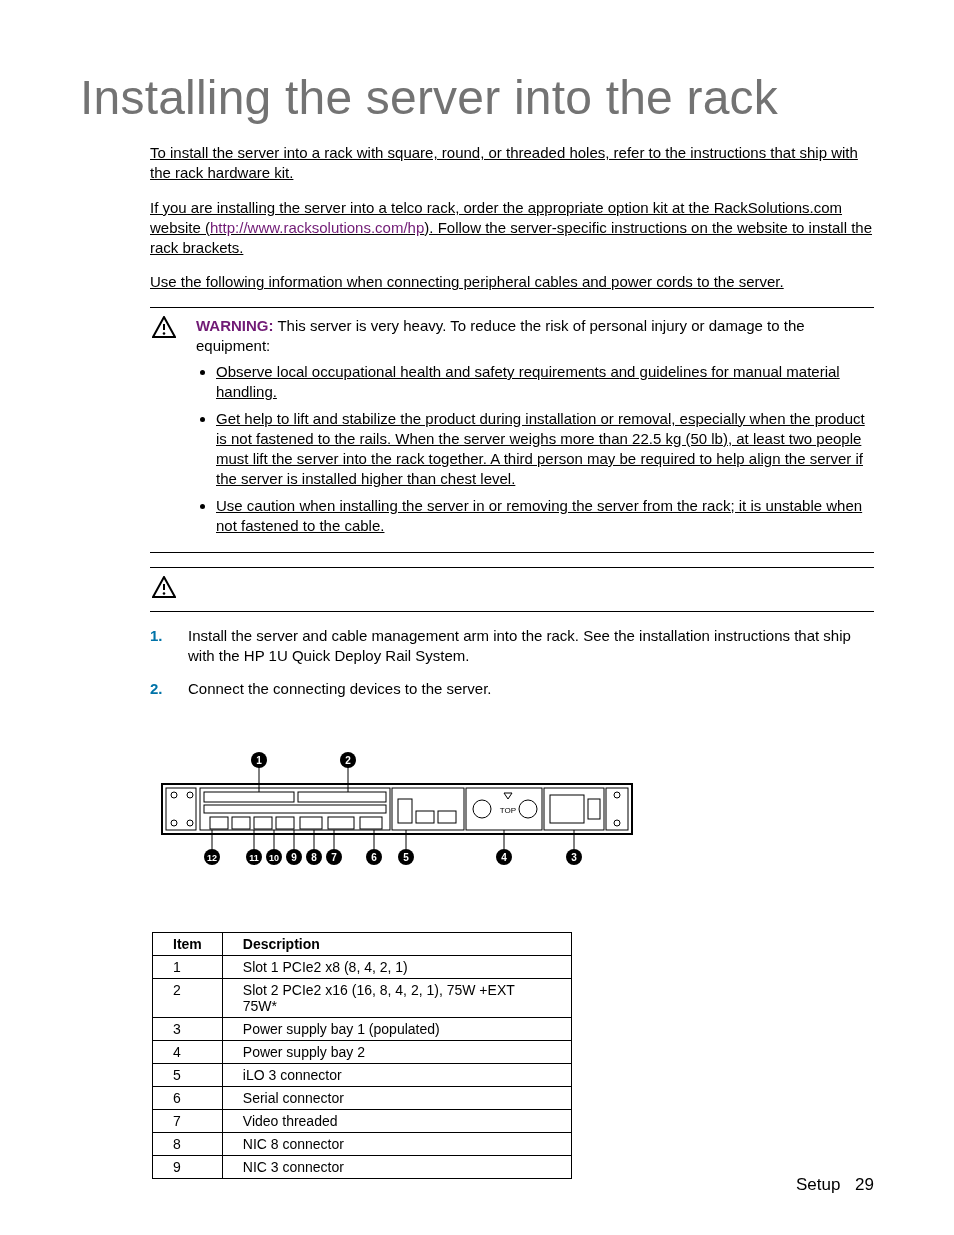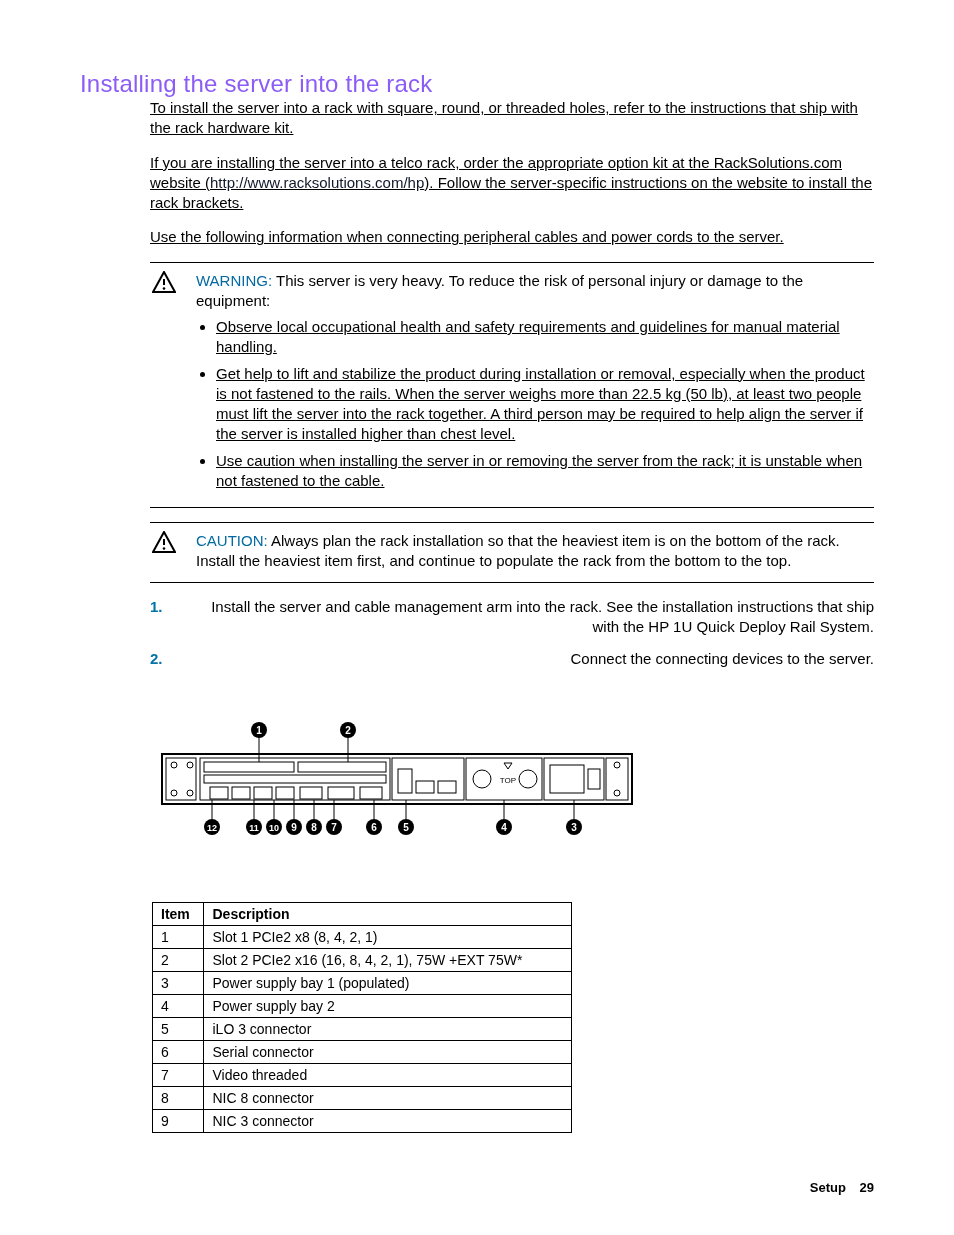--- a/index.html
+++ b/index.html
@@ -7,56 +7,56 @@
     font-family: Arial, Helvetica, sans-serif;
     font-size: 15px;
     color: #000;
     background: #fff;
     width: 954px;
     height: 1235px;
     position: relative;
     padding: 70px 80px 40px 80px;
   }
   h1 {
-    color: #8b5cf6;
+    color: #737373;
     font-weight: 300;
-    font-size: 24px;
+    font-size: 48px;
+    margin-bottom: 18px;
     letter-spacing: 0.2px;
   }
   .body-text {
     margin-left: 70px;
     margin-bottom: 14px;
     line-height: 1.35;
     text-decoration: underline;
   }
-  a.link { color: #0f172a; text-decoration: none; }
+  a.link { color: #701a75; text-decoration: none; }
   .callout-wrap {
     margin-left: 70px;
     border-top: 1px solid #000;
     border-bottom: 1px solid #000;
     padding: 8px 0 10px 0;
     margin-bottom: 14px;
     display: flex;
     align-items: flex-start;
     gap: 18px;
   }
   .callout-icon {
     flex: 0 0 28px;
     text-align: center;
   }
   .callout-icon svg { width: 24px; height: 22px; }
   .callout-body { flex: 1; line-height: 1.35; }
-  .callout-body .label { font-weight: normal; color: #0369a1; }
+  .callout-body .label { font-weight: bold; color: #701a75; }
   .callout-body ul { margin: 6px 0 0 20px; text-decoration: underline; }
   .callout-body li { margin-bottom: 6px; }
   ol.steps {
     margin-left: 70px;
     list-style: none;
     counter-reset: step;
-    text-align: right;
   }
   ol.steps li {
     counter-increment: step;
     margin-bottom: 12px;
     padding-left: 38px;
     position: relative;
     line-height: 1.35;
   }
   ol.steps li::before {
     content: counter(step) ".";
@@ -71,31 +71,30 @@
   }
   .diagram svg { width: 490px; height: 130px; }
   table.desc-table {
     margin-left: 72px;
     border-collapse: collapse;
     width: 420px;
     font-size: 14px;
   }
   table.desc-table th, table.desc-table td {
     border: 1px solid #000;
-    padding: 3px 8px;
+    padding: 3px 20px;
     text-align: left;
     vertical-align: top;
   }
   table.desc-table th { font-weight: bold; }
   .footer {
     position: absolute;
     bottom: 40px;
     right: 80px;
-    font-size: 13px;
-    font-weight: bold;
+    font-size: 17px;
   }
   .page-num { margin-left: 10px; }
 </style>
 </head>
 <body>
 
 <h1>Installing the server into the rack</h1>
 
 <p class="body-text">To install the server into a rack with square, round, or threaded holes, refer to the instructions that ship with the rack hardware kit.</p>
 
@@ -124,24 +123,20 @@
   </div>
 </div>
 
 <div class="callout-wrap">
   <div class="callout-icon">
     <svg viewBox="0 0 24 22">
         <path d="M12 1 L23 21 L1 21 Z" fill="none" stroke="#000" stroke-width="2"></path>
         <line x1="12" y1="8" x2="12" y2="14" stroke="#000" stroke-width="2"></line>
         <circle cx="12" cy="17.5" r="1.3" fill="#000"></circle>
       </svg>
-  </div>
-  <div class="callout-body">
-    <span class="label">CAUTION:</span>
-    <span>Always plan the rack installation so that the heaviest item is on the bottom of the rack. Install the heaviest item first, and continue to populate the rack from the bottom to the top.</span>
   </div>
 </div>
 
 <ol class="steps">
   <li>Install the server and cable management arm into the rack. See the installation instructions that ship with the HP 1U Quick Deploy Rail System.</li>
   <li>Connect the connecting devices to the server.</li>
 </ol>
 
 <div class="diagram">
   <svg viewBox="0 0 490 130">

